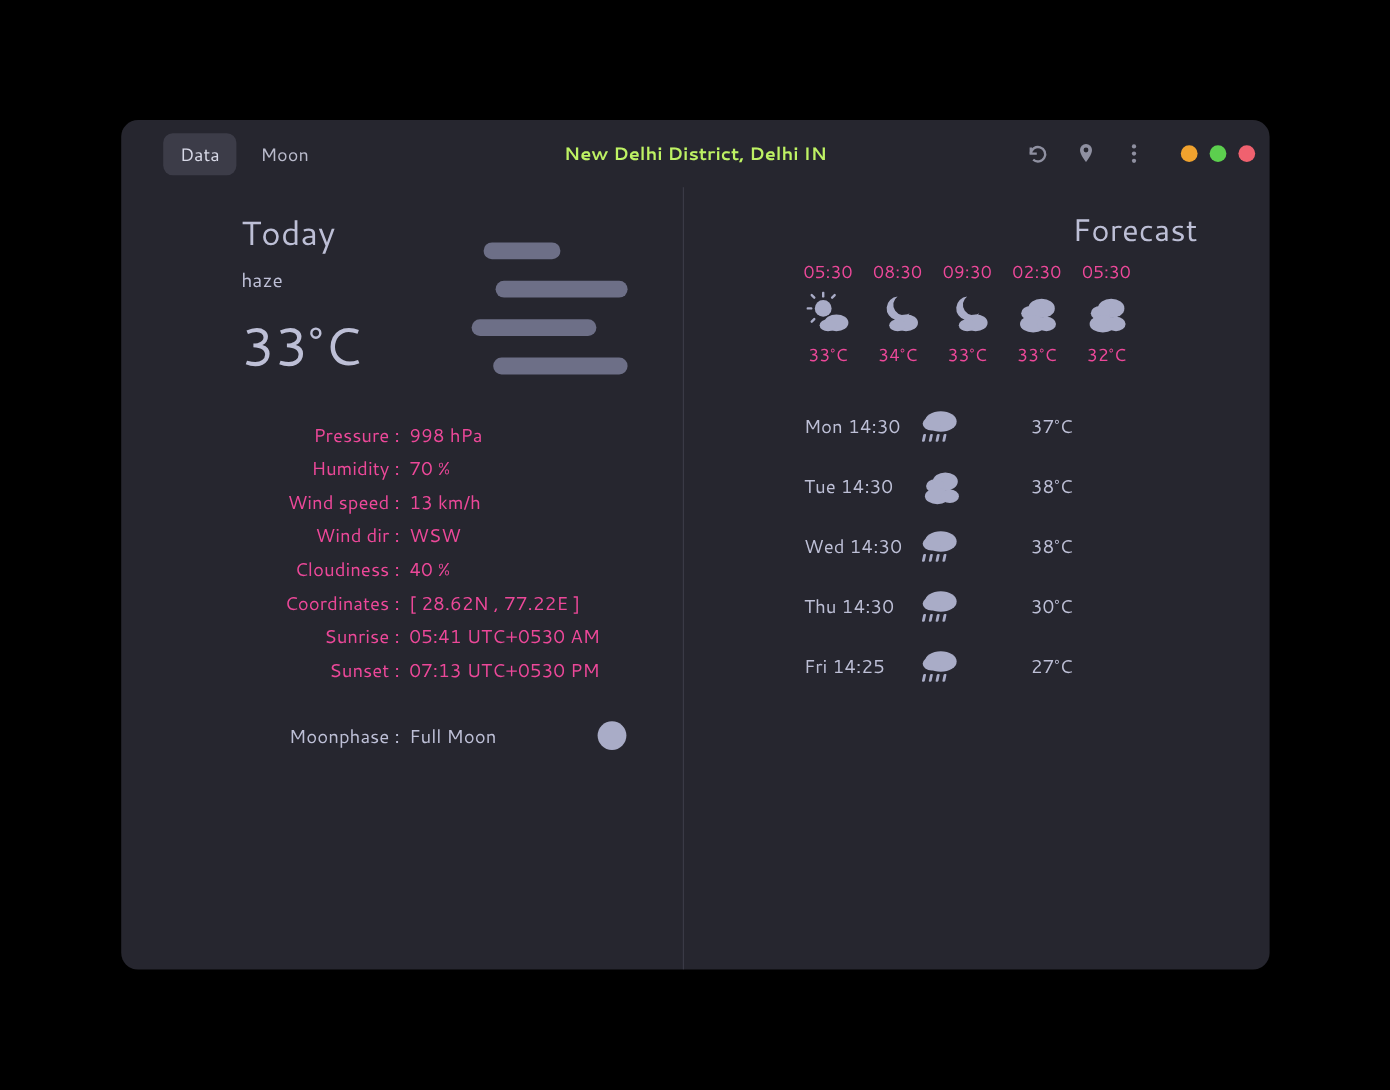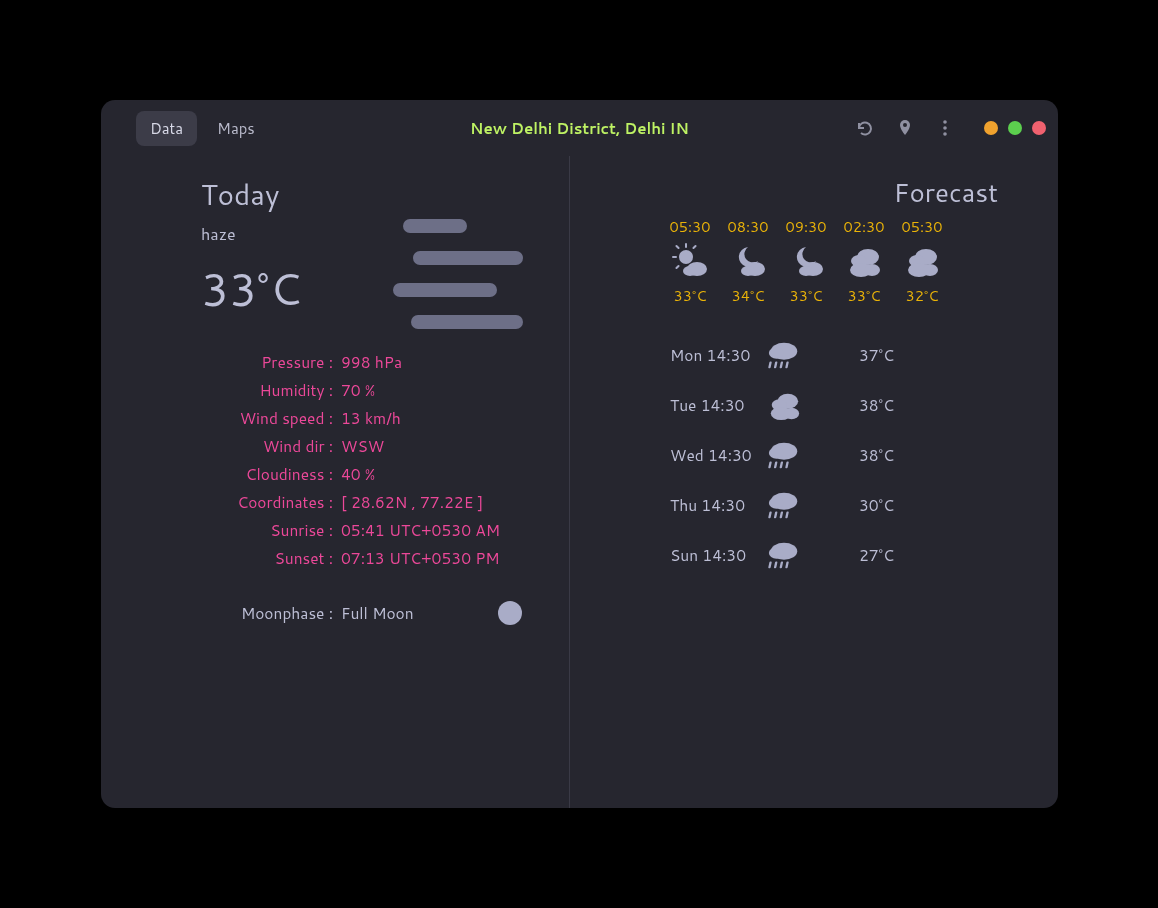--- a/index.html
+++ b/index.html
@@ -66,21 +66,21 @@
     padding: 18px 40px 0 100px;
     border-right: 1px solid #3a3a46;
   }
   .pane-right {
     flex: 1;
     padding: 18px 60px 0 100px;
   }
 
   .today-header {
     display: flex;
-    align-items: flex-end;
+    align-items: center;
     justify-content: space-between;
     gap: 13px;
   }
   .today-title {
     font-size: 28px;
     font-weight: 400;
     color: #bdbfd6;
     margin-bottom: 8px;
   }
   .today-cond {
@@ -147,21 +147,21 @@
     gap: 18px;
     margin-bottom: 32px;
   }
   .hourly .hcol {
     width: 40px;
     display: flex;
     flex-direction: column;
     align-items: center;
     gap: 6px;
     font-size: 14.5px;
-    color: #eab308;
+    color: #ec4899;
   }
   .hicon { width: 36px; height: 36px; display:flex; align-items:center; justify-content:center; }
   .hicon svg { width: 36px; height: 36px; }
 
   .daily {
     display: flex;
     flex-direction: column;
     gap: 16px;
   }
   .drow {
@@ -232,21 +232,21 @@
       <circle cx="9" cy="15" r="1.8"></circle>
     </g>
   </defs>
 </svg>
 
 <div class="window">
 
   <div class="titlebar">
     <div class="tabs">
       <div class="tab active">Data</div>
-      <div class="tab">Maps</div>
+      <div class="tab">Moon</div>
     </div>
     <div class="title-center">New Delhi District, Delhi IN</div>
     <div class="titlebar-right">
       <div class="icon-btn">
         <svg viewBox="0 0 18 18">
             <use href="#i-refresh"></use>
           </svg>
       </div>
       <div class="icon-btn">
         <svg viewBox="0 0 18 18">
@@ -391,21 +391,21 @@
         <div class="drow">
           <div class="dday">Thu 14:30</div>
           <div class="dicon">
               <svg viewBox="0 0 36 36">
                 <use href="#i-rain"></use>
               </svg>
             </div>
           <div class="dtemp">30°C</div>
         </div>
         <div class="drow">
-          <div class="dday">Sun 14:30</div>
+          <div class="dday">Fri 14:25</div>
           <div class="dicon">
               <svg viewBox="0 0 36 36">
                 <use href="#i-rain"></use>
               </svg>
             </div>
           <div class="dtemp">27°C</div>
         </div>
       </div>
     </div>
 

